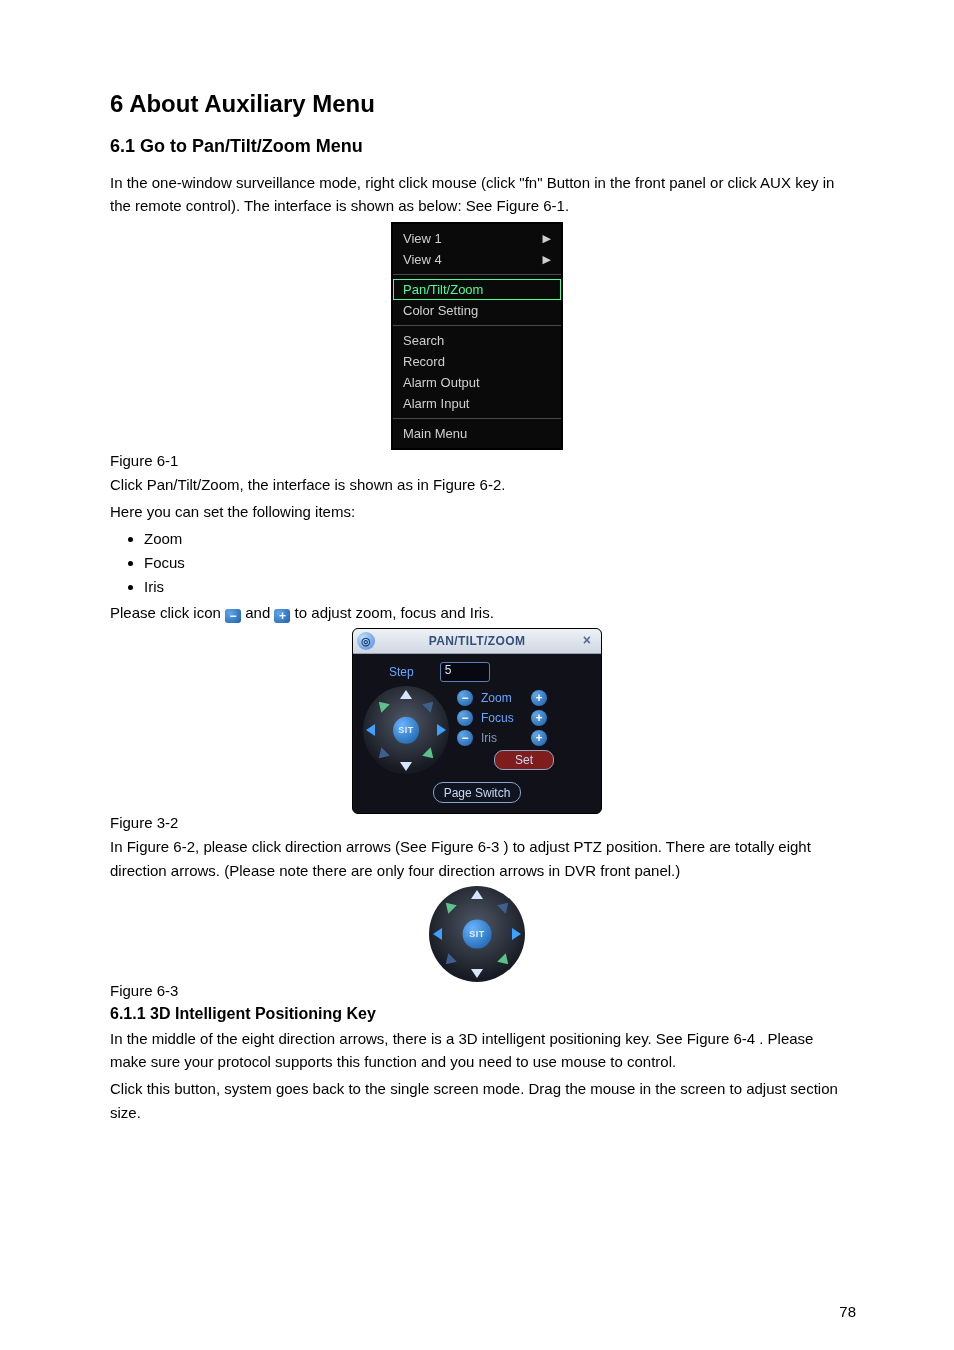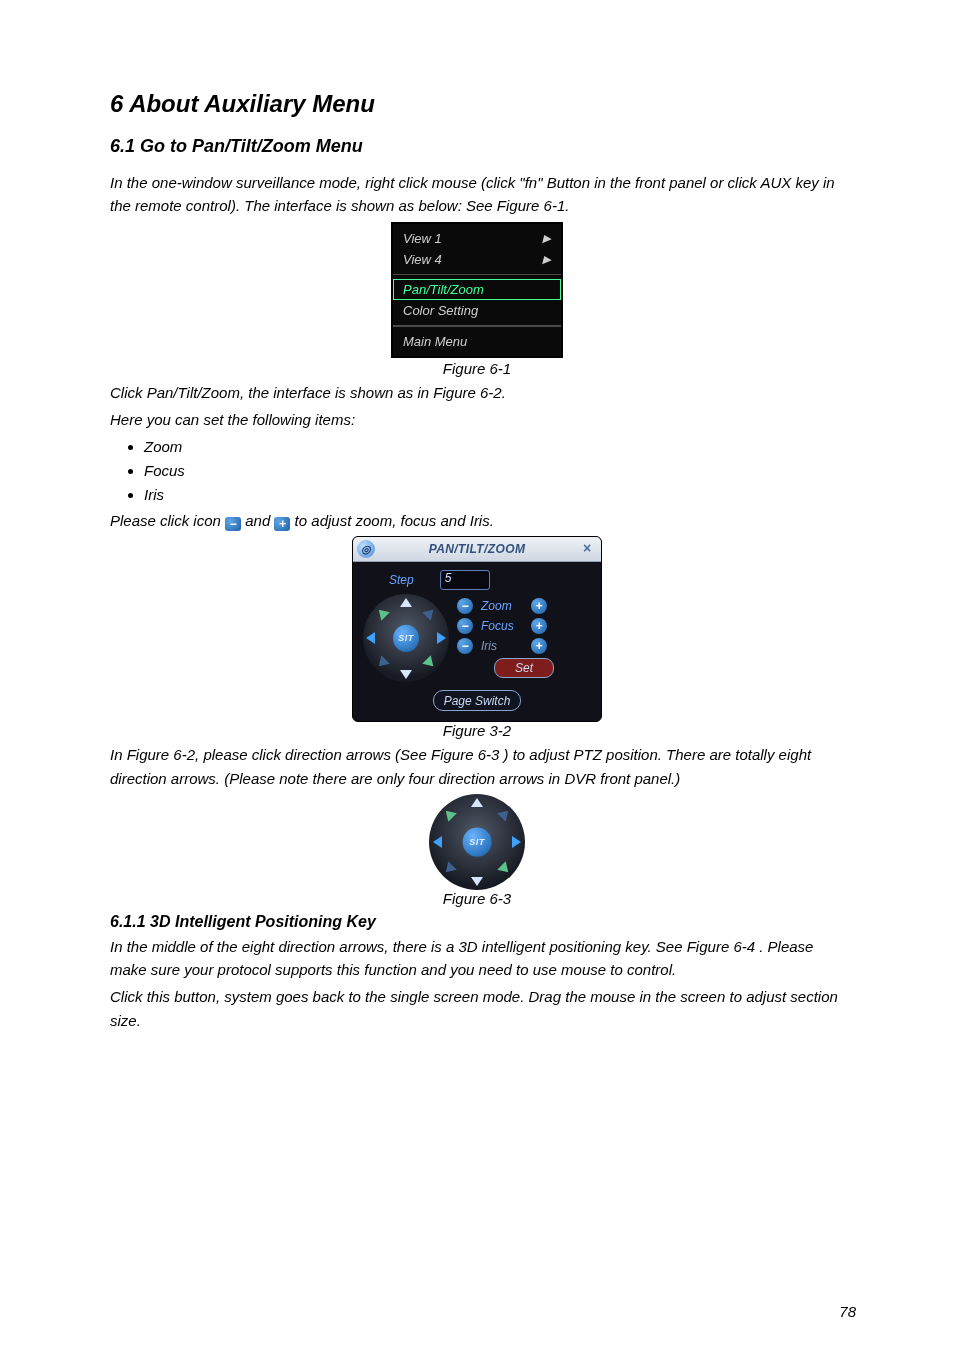--- a/index.html
+++ b/index.html
@@ -9,27 +9,26 @@
     background: #fff;
     color: #000;
     width: 954px;
   }
   .page {
     box-sizing: border-box;
     padding: 90px 110px 60px 110px;
     width: 954px;
     min-height: 1350px;
     position: relative;
-    font-style: italic;
   }
   h1 { font-size: 24px; font-weight: 700; margin: 0 0 18px 0; }
   h2 { font-size: 18px; font-weight: 700; margin: 0 0 14px 0; }
   h3 { font-size: 16px; font-weight: 700; margin: 6px 0 4px 0; }
   p  { font-size: 15px; line-height: 1.55; margin: 0 0 4px 0; }
-  .fig-caption { text-align: center; font-size: 15px; margin: 0 0 4px 0; }
+  .fig-caption { text-align: left; font-size: 15px; margin: 0 0 4px 0; }
   ul.tight { margin: 2px 0 2px 34px; padding: 0; }
   ul.tight li { font-size: 15px; line-height: 1.6; }
   .inline-icon {
     display: inline-flex; align-items: center; justify-content: center;
     width: 16px; height: 14px; border-radius: 3px; vertical-align: -2px;
     font-size: 12px; font-weight: bold;
     background: radial-gradient(circle at 30% 30%, #5fa7e8, #1e5ea6);
     color: #fff; line-height: 1;
   }
   
@@ -160,20 +159,34 @@
         <div class="ctx-divider"></div>
         <div class="ctx-section">
           <div class="ctx-item ctx-highlight">
             <span>Pan/Tilt/Zoom</span>
           </div>
           <div class="ctx-item">
             <span>Color Setting</span>
           </div>
         </div>
         <div class="ctx-divider"></div>
+        <div class="ctx-section">
+          <div class="ctx-item">
+            <span>Search</span>
+          </div>
+          <div class="ctx-item">
+            <span>Record</span>
+          </div>
+          <div class="ctx-item">
+            <span>Alarm Output</span>
+          </div>
+          <div class="ctx-item">
+            <span>Alarm Input</span>
+          </div>
+        </div>
         <div class="ctx-divider"></div>
         <div class="ctx-section">
           <div class="ctx-item">
             <span>Main Menu</span>
           </div>
         </div>
       </div>
   </div>
   <div class="fig-caption">Figure 6-1</div>
 

